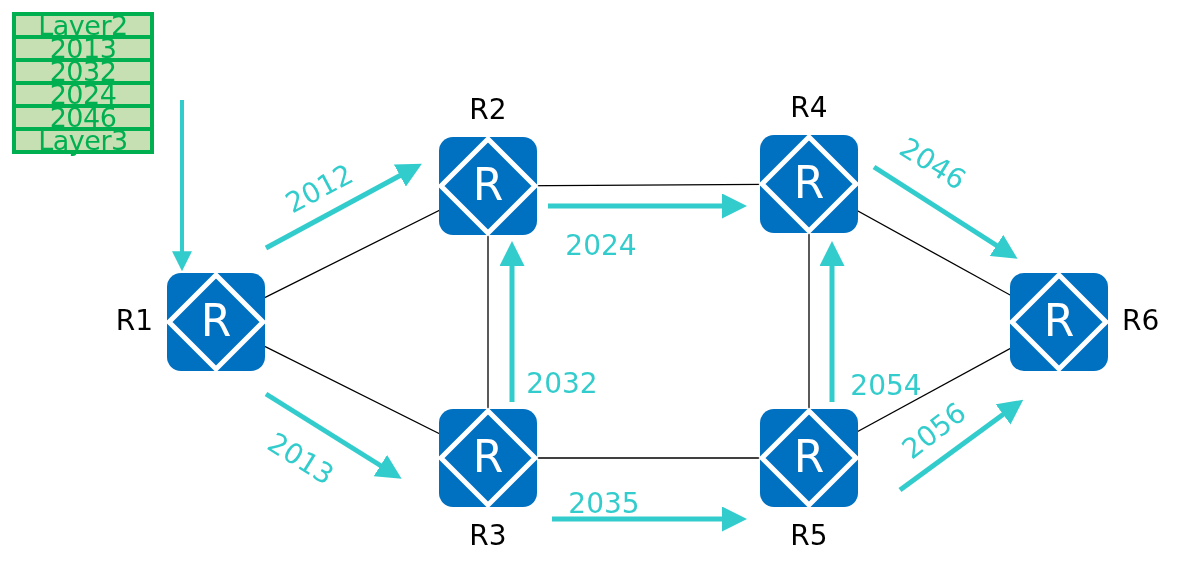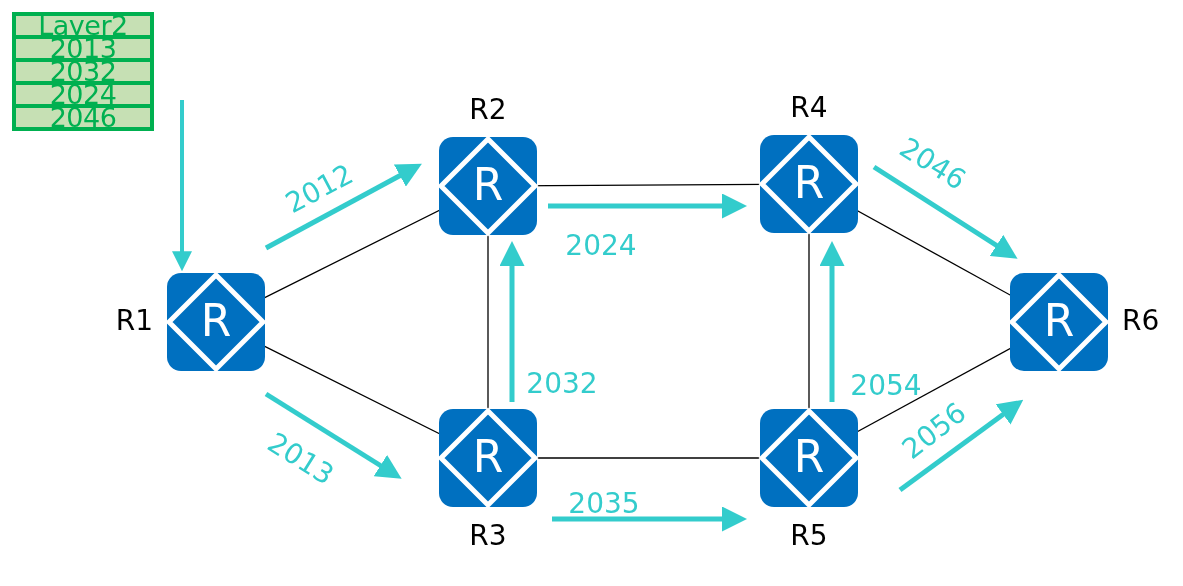--- a/index.html
+++ b/index.html
@@ -20,20 +20,21 @@
 </head>
 <body>
 
 <div id="stage">
   <div class="label-stack">
     <div class="label-cell">Layer2</div>
     <div class="label-cell">2013</div>
     <div class="label-cell">2032</div>
     <div class="label-cell">2024</div>
     <div class="label-cell">2046</div>
+    <div class="label-cell">Layer3</div>
   </div>
 
   <svg id="topo" width="1183" height="586" viewBox="0 0 1183 586" style="position:absolute;left:0;top:0;">
     <defs>
       <marker id="ah" markerWidth="5" markerHeight="5" refX="3.2" refY="2.5" orient="auto" markerUnits="strokeWidth">
         <path d="M0,0 L5,2.5 L0,5 z" id="ah-path" fill="#33cccc"></path>
       </marker>
     </defs>
     <g id="links-layer">
         <line x1="216" y1="322" x2="488" y2="186" stroke="#000000" stroke-width="1.3"></line>

